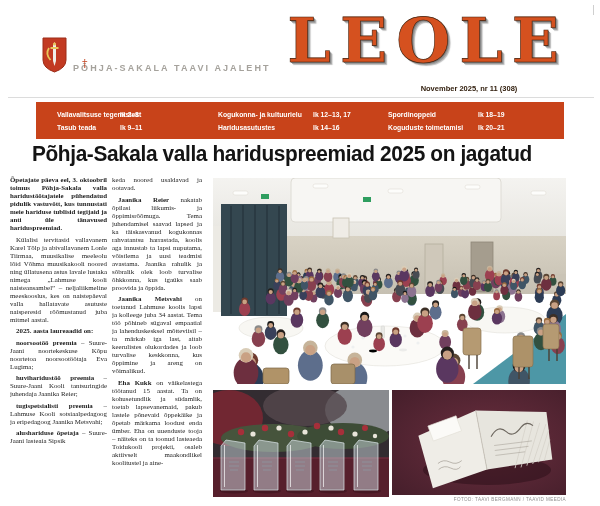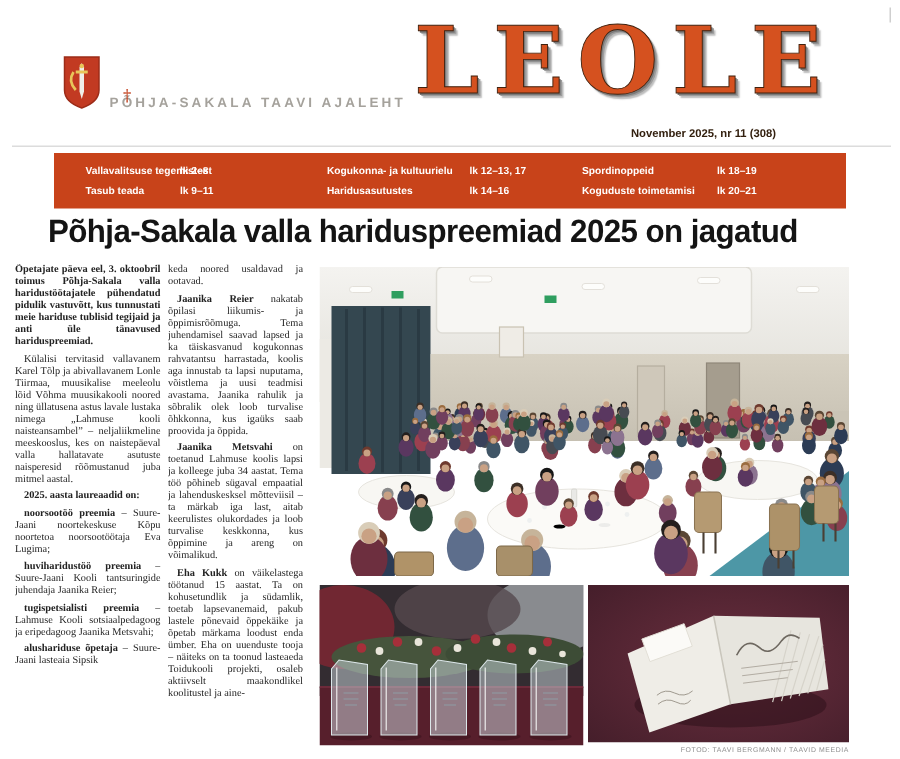--- a/index.html
+++ b/index.html
@@ -4,21 +4,21 @@
 <style>
   html,body{margin:0;padding:0;background:#fff;}
   .page{position:relative;width:600px;height:506px;background:#fff;overflow:hidden;
         font-family:"Liberation Serif",serif;}
   
   .crest{position:absolute;left:42px;top:37px;}
   .tagline{position:absolute;left:73px;top:63px;font-family:"Liberation Sans",sans-serif;
            font-size:9px;font-weight:bold;letter-spacing:2.1px;color:#a5a29c;white-space:nowrap;}
   .tagline-dagger{position:absolute;left:82px;top:57px;color:#c2401d;
            font-size:11px;font-family:"DejaVu Serif",serif;}
-  .logo{position:absolute;left:276px;top:2px;width:292px;text-align:left;
+  .logo{position:absolute;left:276px;top:2px;width:292px;text-align:right;
         font-family:"DejaVu Serif",serif;font-weight:bold;font-size:62px;line-height:78px;
         color:#d5511f;letter-spacing:9px;white-space:nowrap;
         text-shadow:1px 1px 0 #7a7a7a,2px 2px 0 #9c9c9c,3px 3px 1px #bdbdbd;
         -webkit-text-stroke:0.6px #40220f;}
   .issue{position:absolute;top:84px;left:380px;width:178px;text-align:center;
          font-family:"Liberation Sans",sans-serif;font-size:7.5px;font-weight:bold;color:#33200f;}
   .rule{position:absolute;left:8px;top:97px;width:586px;height:1px;background:#dcdcdc;}
   .corner-tick{position:absolute;left:593px;top:5px;width:1px;height:10px;background:#cfcfcf;}
   
   .bar{position:absolute;left:36px;top:102px;width:528px;height:37px;background:#c8431a;

